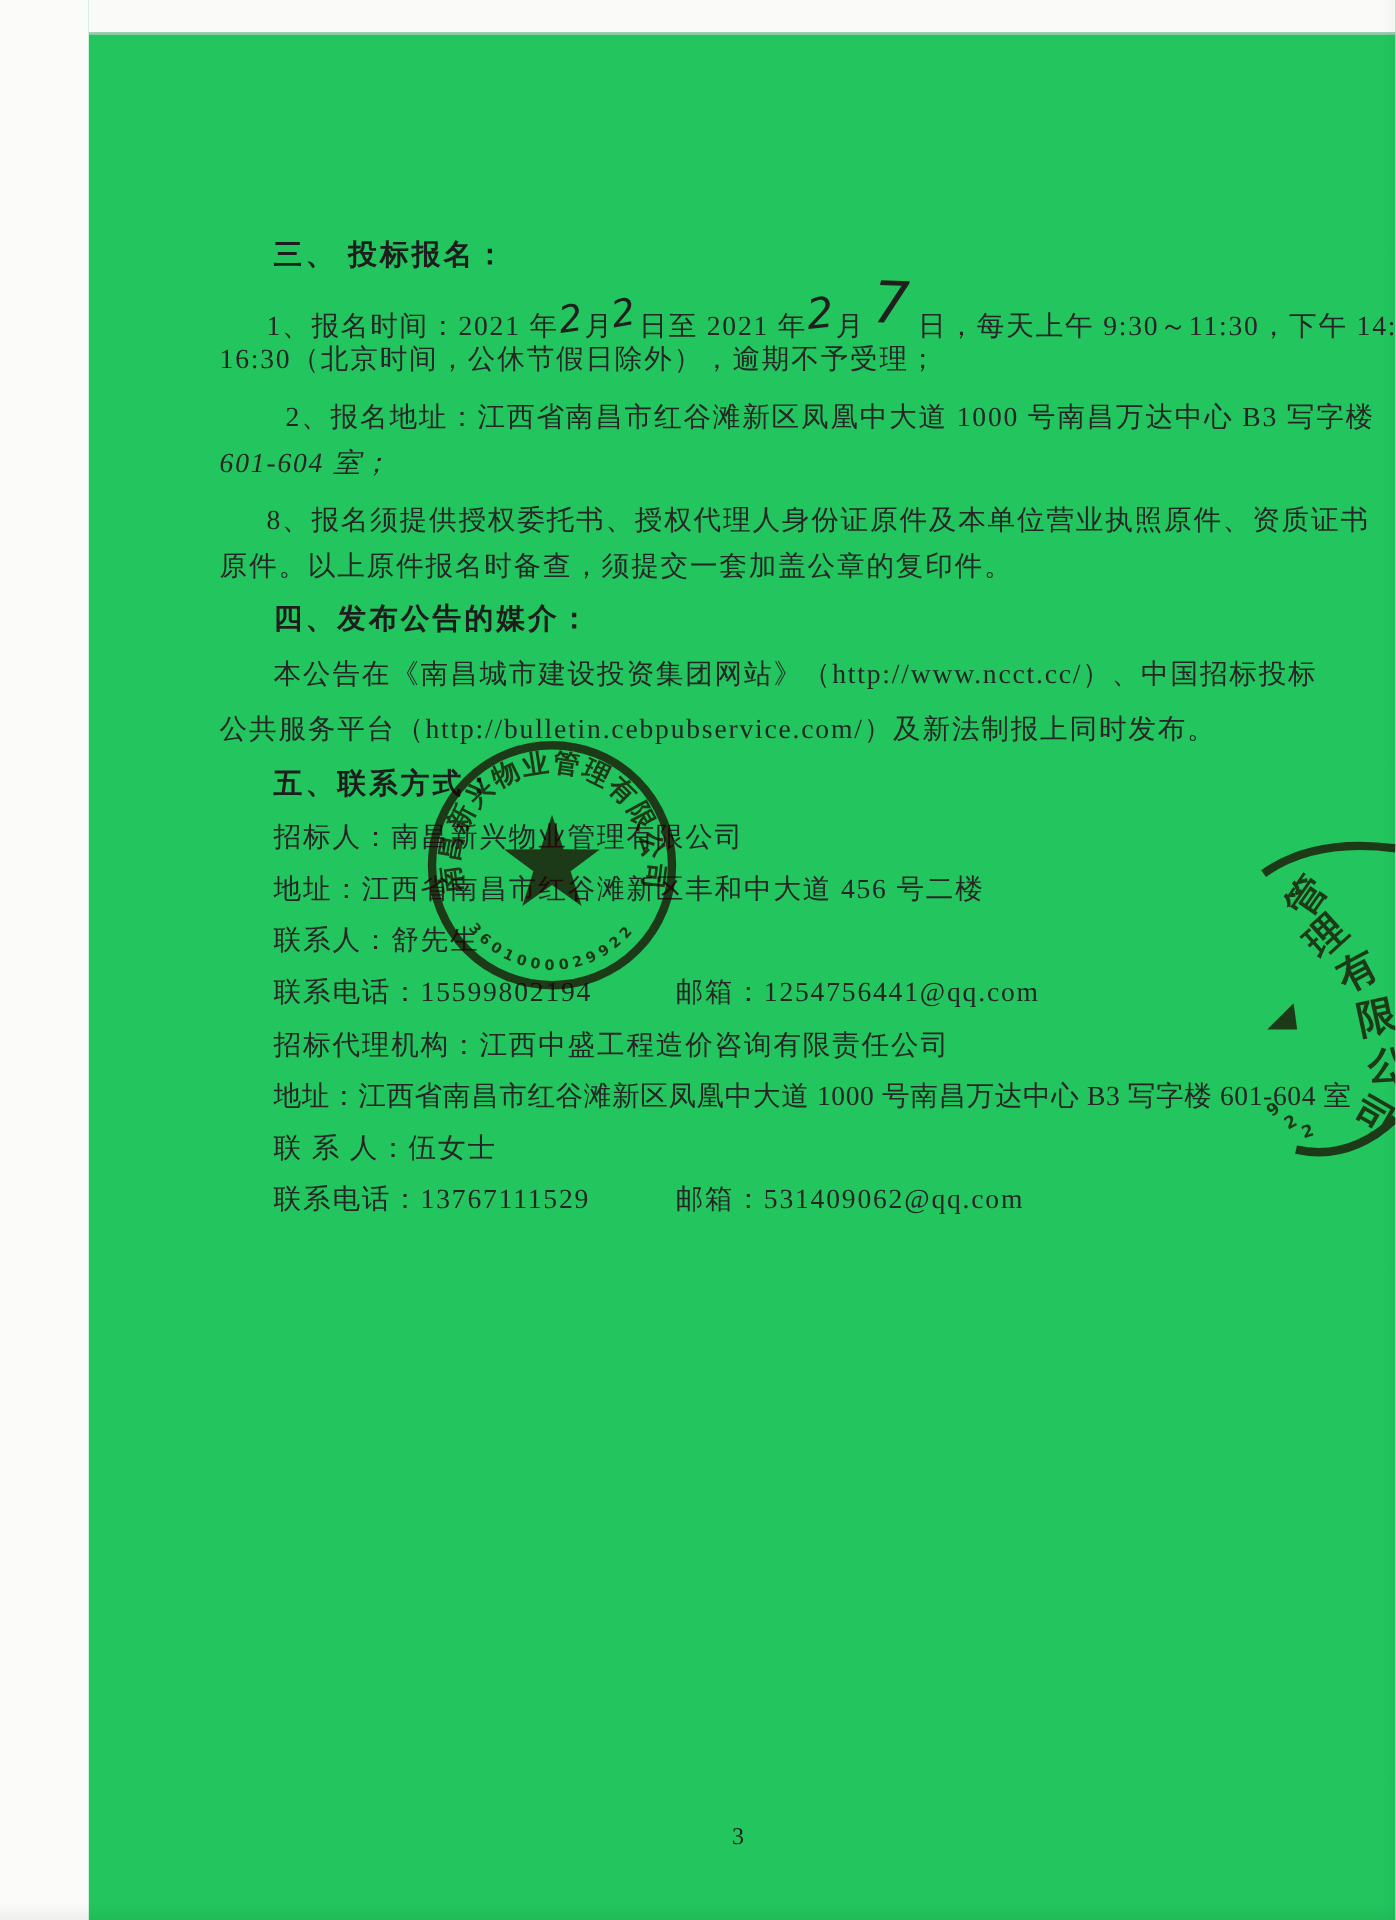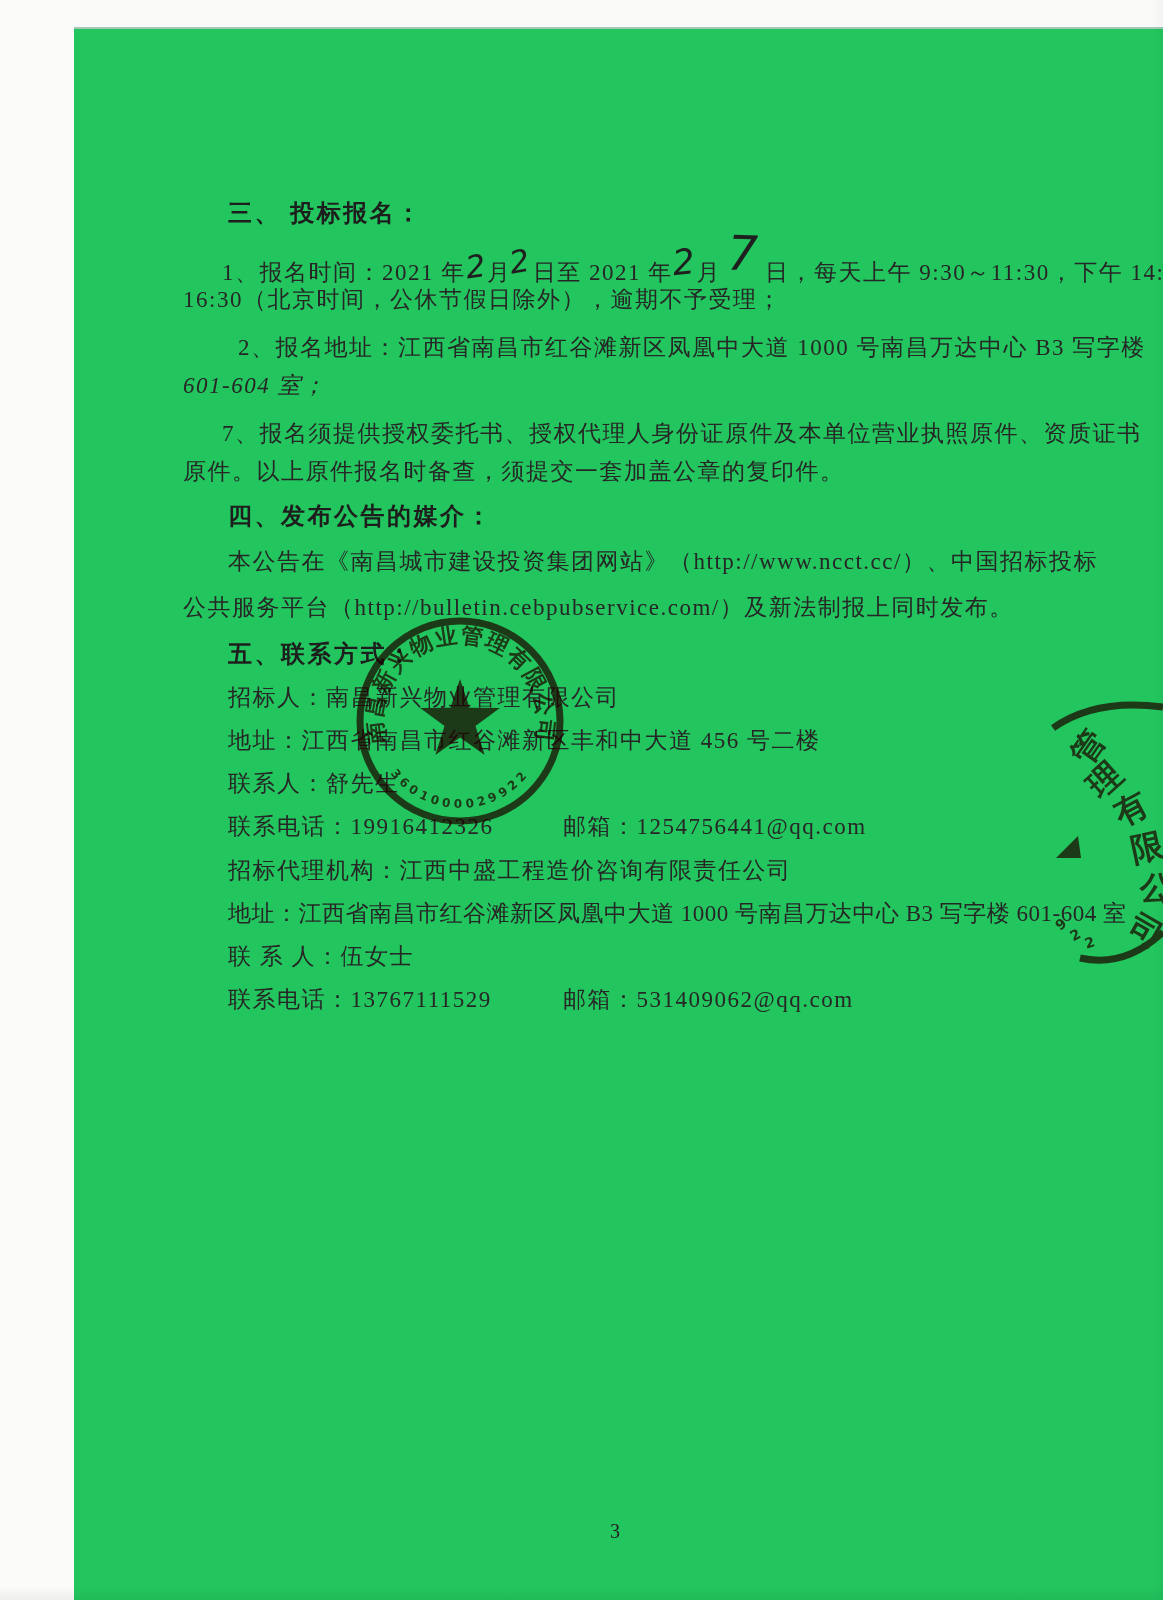--- a/index.html
+++ b/index.html
@@ -33,32 +33,32 @@
   <div class="line head" style="left:228px;top:198px;">三、 投标报名：</div>
 
   <div class="line" style="left:222px;top:239px;">
     <span>1、报名时间：2021 年</span><span class="hw hw-m1">2</span><span>月</span><span class="hw hw-d1">2</span><span>日至 2021 年</span><span class="hw hw-m2">2</span><span>月</span><span class="hw hw-d2">7</span><span>日，每天上午 9:30～11:30，下午 14:30～</span>
   </div>
   <div class="line" style="left:183px;top:268px;margin-top:17px;">16:30（北京时间，公休节假日除外），逾期不予受理；</div>
 
   <div class="line" style="left:238px;top:333px;">2、报名地址：江西省南昌市红谷滩新区凤凰中大道 1000 号南昌万达中心 B3 写字楼</div>
   <div class="line" style="left:183px;top:371px;font-style:italic;">601-604 室；</div>
 
-  <div class="line" style="left:222px;top:419px;">7、报名须提供授权委托书、授权代理人身份证原件及本单位营业执照原件、资质证书</div>
+  <div class="line" style="left:222px;top:419px;">8、报名须提供授权委托书、授权代理人身份证原件及本单位营业执照原件、资质证书</div>
   <div class="line" style="left:183px;top:457px;">原件。以上原件报名时备查，须提交一套加盖公章的复印件。</div>
 
   <div class="line" style="left:228px;top:547px;">本公告在《南昌城市建设投资集团网站》（http://www.ncct.cc/）、中国招标投标</div>
   <div class="line head" style="left:228px;top:501px;">四、发布公告的媒介：</div>
   <div class="line" style="left:183px;top:593px;">公共服务平台（http://bulletin.cebpubservice.com/）及新法制报上同时发布。</div>
 
   <div class="line head" style="left:228px;top:639px;">五、联系方式：</div>
   <div class="line" style="left:228px;top:683px;">招标人：南昌新兴物业管理有限公司</div>
   <div class="line" style="left:228px;top:726px;">地址：江西省南昌市红谷滩新区丰和中大道 456 号二楼</div>
   <div class="line" style="left:228px;top:769px;">联系人：舒先生</div>
-  <div class="line" style="left:228px;top:812px;">联系电话：19916412326</div>
+  <div class="line" style="left:228px;top:812px;">联系电话：15599802194</div>
   <div class="line" style="left:563px;top:812px;">邮箱：1254756441@qq.com</div>
   <div class="line" style="left:228px;top:856px;">招标代理机构：江西中盛工程造价咨询有限责任公司</div>
   <div class="line" style="left:228px;top:899px;letter-spacing:0.5px;">地址：江西省南昌市红谷滩新区凤凰中大道 1000 号南昌万达中心 B3 写字楼 601-604 室</div>
   <div class="line" style="left:228px;top:942px;">联 系 人：伍女士</div>
   <div class="line" style="left:228px;top:985px;">联系电话：13767111529</div>
   <div class="line" style="left:563px;top:985px;">邮箱：531409062@qq.com</div>
 
   <svg class="stamp" style="left:344px;top:605px;" width="232" height="232" viewBox="-116 -116 232 232">
     <defs>
       <path id="seal-arc-top" d="M -74.6,22.8 A 78 78 0 1 1 74.6,22.8" fill="none"></path>

